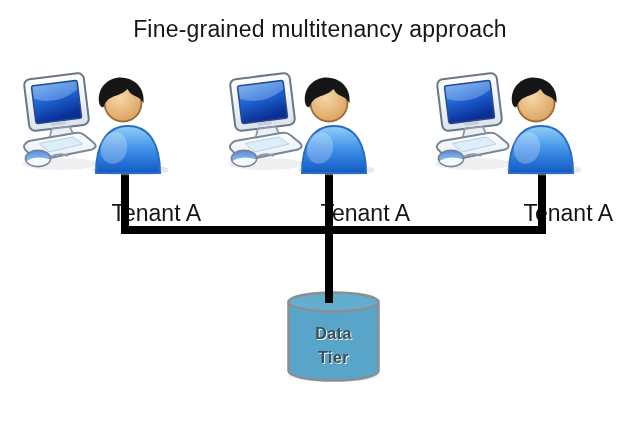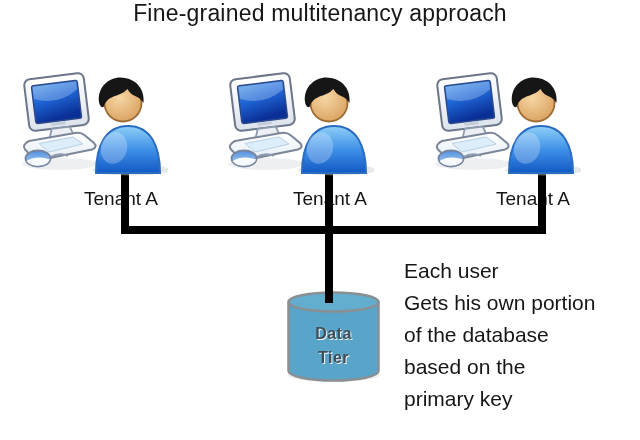--- a/index.html
+++ b/index.html
@@ -1,29 +1,29 @@
 <!DOCTYPE html>
 <html style="--line: #000000; --text: #161616; --cylinder-fill: #58a5c9; --cylinder-top: #63adcf; --cylinder-stroke: #8a8f94; --database-label: #3f4e59; --person-blue: #2a7de0; --screen-blue: #1f66d6;"><head>
 <meta charset="utf-8">
 <style>
   html,body{margin:0;padding:0;background:#fff;}
   .canvas{
     position:relative;width:640px;height:440px;background:#ffffff;
     font-family:"Liberation Sans", sans-serif;overflow:hidden;
   }
   .title{
-    position:absolute;top:0;left:0;width:100%;text-align:center;
+    position:absolute;top:16px;left:0;width:100%;text-align:center;
     font-size:23px;color:var(--text,#1c1c1c);letter-spacing:.2px;
   }
   .group{position:absolute;top:66px;width:150px;height:112px;z-index:4;}
   .g1{left:18px}.g2{left:224px}.g3{left:431px}
   .group svg{width:100%;height:100%;display:block}
   .tlabel{
-    position:absolute;top:188px;width:160px;text-align:center;
-    font-size:19px;color:var(--text,#161616);z-index:2;
+    position:absolute;top:200px;width:160px;text-align:right;
+    font-size:23px;color:var(--text,#161616);z-index:2;
   }
   .l1{left:41px}.l2{left:250px}.l3{left:453px}
   .cline{position:absolute;background:var(--line,#000);z-index:3;}
   .v1{left:121px;top:172px;width:8px;height:62px}
   .v2{left:325px;top:168px;width:8px;height:135px}
   .v3{left:538px;top:172px;width:8px;height:62px}
   .hbus{left:121px;top:226px;width:425px;height:8px}
   .cylinder{position:absolute;left:285px;top:288px;width:97px;height:97px;z-index:2;}
   .dblabel{
     position:absolute;left:285px;top:322px;width:97px;text-align:center;
@@ -129,19 +129,14 @@
   <div class="tlabel l3">Tenant A</div>
 
   <svg class="cylinder" viewBox="0 0 97 97">
     <ellipse cx="48.5" cy="87" rx="46" ry="7" fill="#dfe1e4" opacity="0.5"></ellipse>
     <path d="M3.5,14 L3.5,83 A45,9.5 0 0 0 93.5,83 L93.5,14" style="fill:var(--cylinder-fill,#58a5c9);stroke:var(--cylinder-stroke,#8a8f94)" stroke-width="2.5"></path>
     <ellipse cx="48.5" cy="14" rx="45" ry="9.5" style="fill:var(--cylinder-top,#63adcf);stroke:var(--cylinder-stroke,#8a8f94)" stroke-width="2.5"></ellipse>
   </svg>
   <div class="dblabel">Data
 Tier</div>
 
-  <div class="annotation">Each user
-Gets his own portion
-of the database
-based on the
-primary key</div>
 
 </div>
 
 </body></html>

